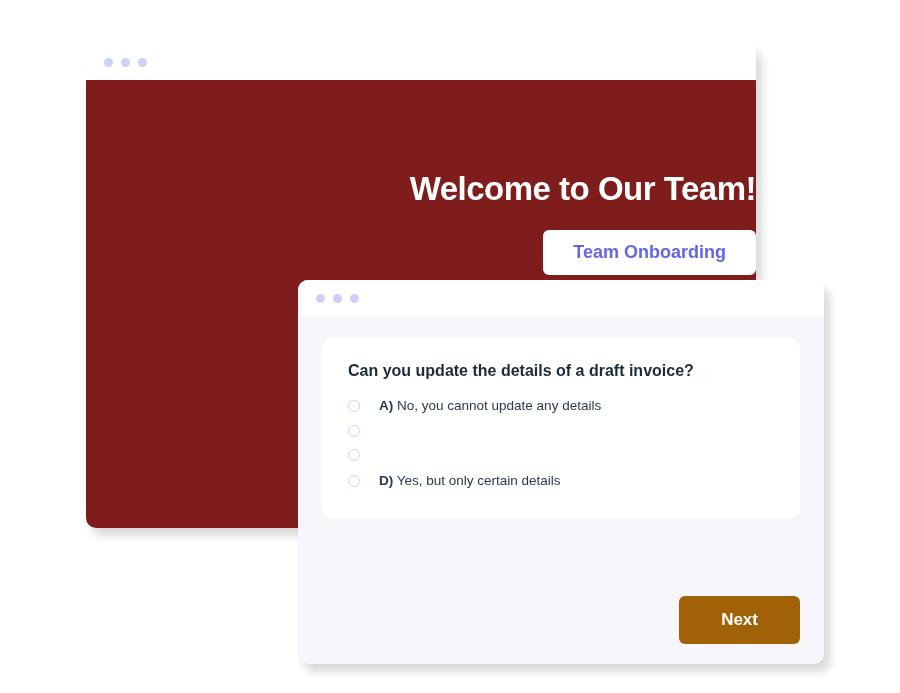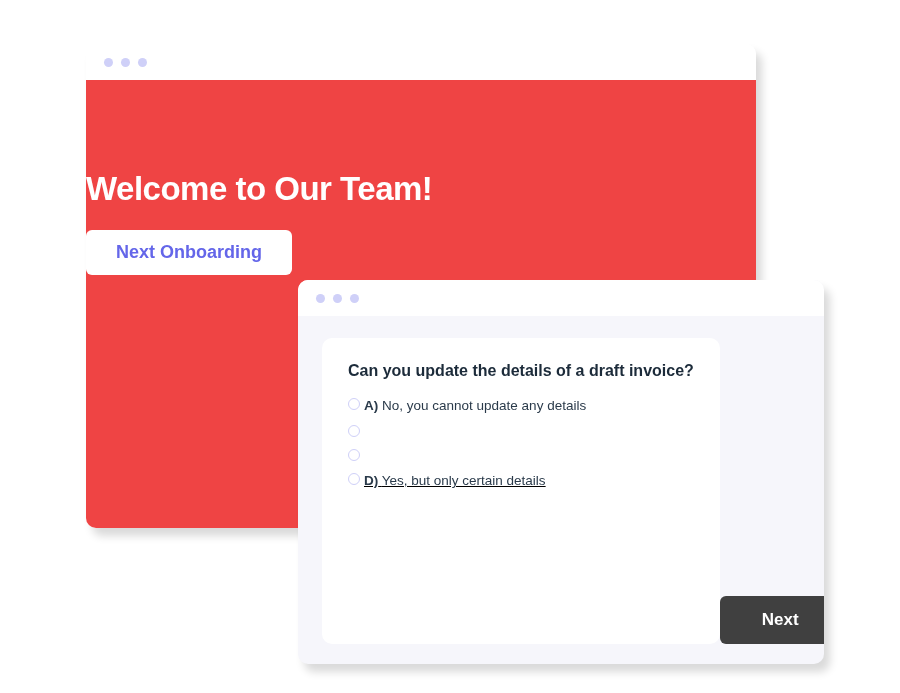--- a/index.html
+++ b/index.html
@@ -44,26 +44,27 @@
       padding-left: 18px;
       gap: 8px;
     }
     .dot {
       width: 9px;
       height: 9px;
       border-radius: 50%;
       background: #cfd0f8;
     }
     .hero {
-      background: #ef4444;
+      background: #7f1d1d;
       height: calc(100% - 36px);
       display: flex;
       flex-direction: column;
-      align-items: flex-start;
+      align-items: flex-end;
       padding-top: 90px;
+      padding-left: 44px;
     }
     .hero-title {
       color: #fff;
       font-size: 33px;
       font-weight: 700;
       letter-spacing: -0.5px;
       margin-bottom: 22px;
     }
     .hero-button {
       background: #fff;
@@ -72,42 +73,42 @@
       font-weight: 700;
       padding: 12px 30px;
       border-radius: 6px;
       border: none;
       cursor: pointer;
     }
     .quiz-body {
       padding: 22px 24px 20px 24px;
       height: calc(100% - 36px);
       display: flex;
-      flex-direction: row;
+      flex-direction: column;
     }
     .question-card {
       background: #fff;
       border-radius: 10px;
       padding: 24px 26px 22px 26px;
       flex: 0 0 auto;
     }
     .question-text {
       color: #1c2b3a;
       font-size: 16px;
       font-weight: 700;
       margin-bottom: 18px;
     }
     .option {
       display: flex;
-      align-items: flex-start;
-      gap: 4px;
+      align-items: center;
+      gap: 19px;
       margin-bottom: 12px;
       cursor: pointer;
     }
-    .option:last-child { margin-bottom: 8px; text-decoration: underline; }
+    .option:last-child { margin-bottom: 8px; }
     .radio {
       width: 12px;
       height: 12px;
       border-radius: 50%;
       border: 1.5px solid #cfd0f8;
       flex-shrink: 0;
     }
     .option-text {
       color: #2a3a4a;
       font-size: 13.5px;
@@ -115,21 +116,21 @@
     .option-letter {
       font-weight: 700;
     }
     .footer {
       margin-top: auto;
       display: flex;
       justify-content: flex-end;
       padding-top: 18px;
     }
     .next-button {
-      background: #404040;
+      background: #a16207;
       color: #fff;
       font-size: 17px;
       font-weight: 700;
       padding: 14px 42px;
       border-radius: 6px;
       border: none;
       cursor: pointer;
     }
   </style>
 </head>
@@ -138,21 +139,21 @@
 <div class="canvas">
 
   <div class="window window-back">
     <div class="titlebar">
       <span class="dot"></span>
       <span class="dot"></span>
       <span class="dot"></span>
     </div>
     <div class="hero">
       <h1 class="hero-title">Welcome to Our Team!</h1>
-      <button class="hero-button">Next Onboarding</button>
+      <button class="hero-button">Team Onboarding</button>
     </div>
   </div>
 
   <div class="window window-front">
     <div class="titlebar">
       <span class="dot"></span>
       <span class="dot"></span>
       <span class="dot"></span>
     </div>
     <div class="quiz-body">

